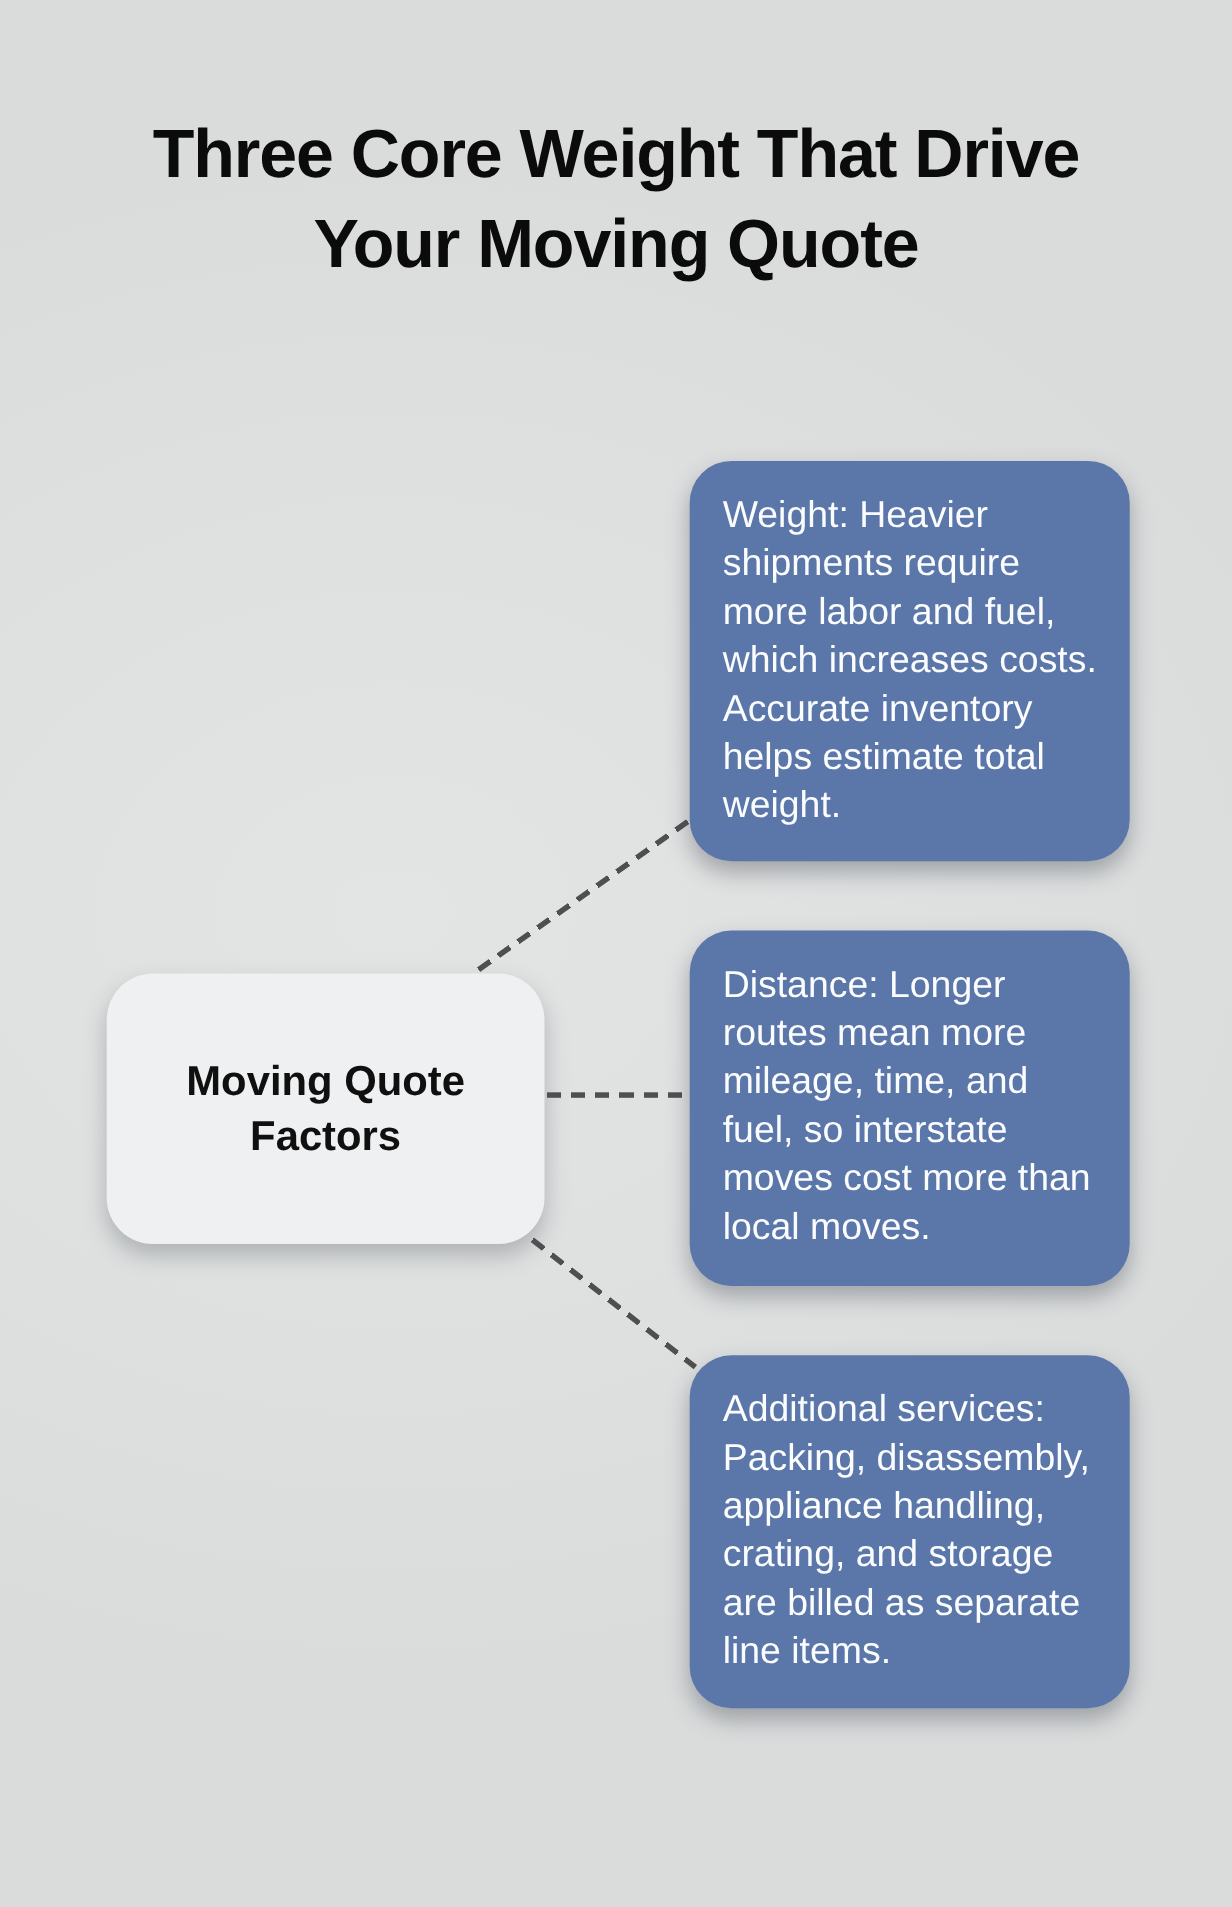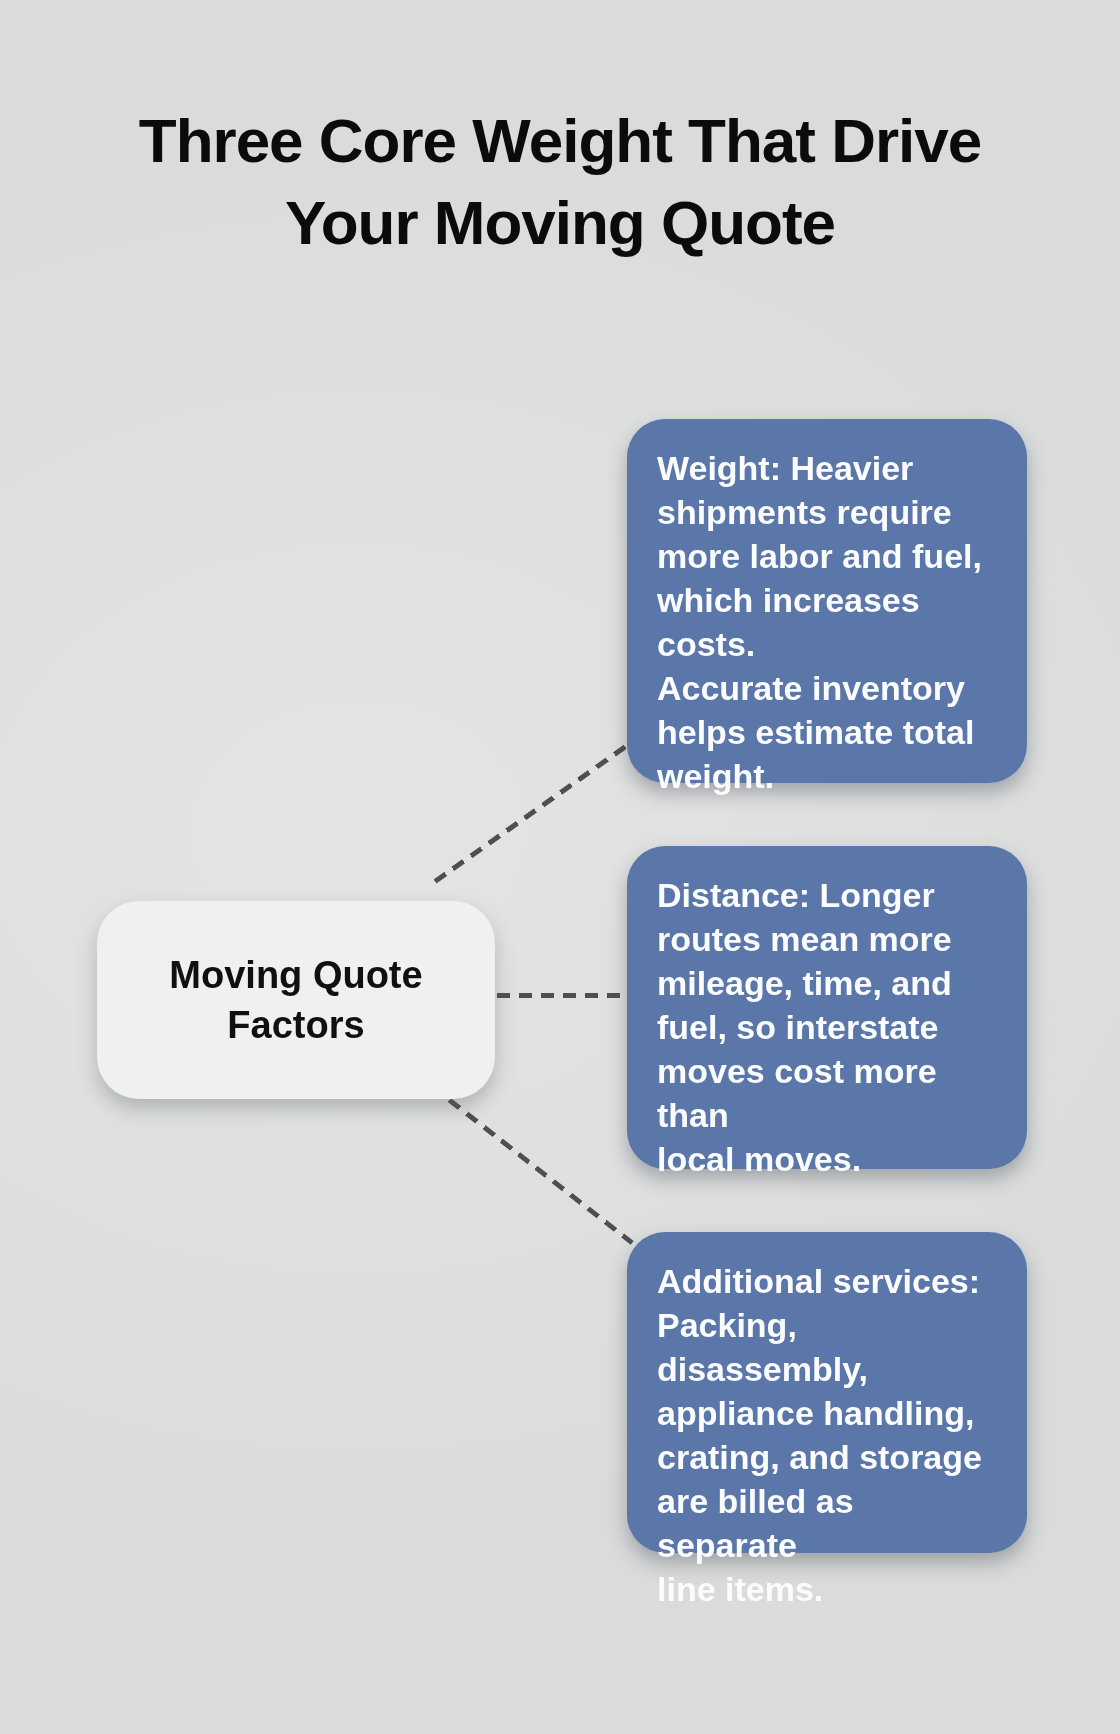--- a/index.html
+++ b/index.html
@@ -27,29 +27,28 @@
     font-weight: 700;
     color: #0b0b0b;
     letter-spacing: -1px;
     white-space: pre-line;
   }
   .center-node {
     position: absolute;
     left: 97px;
     top: 885px;
     width: 398px;
-    height: 198px;
+    height: 246px;
     background: #eff0f2;
     border-radius: 42px;
     box-shadow: 0 10px 20px rgba(90, 95, 100, 0.35);
     display: flex;
     align-items: center;
     justify-content: center;
     text-align: center;
-    margin-top: 16px;
   }
   .center-node .label {
     font-size: 38px;
     line-height: 50px;
     font-weight: 700;
     color: #101010;
     white-space: pre-line;
   }
   .factor-card {
     position: absolute;
@@ -57,21 +56,21 @@
     width: 400px;
     background: #5b76a8;
     border-radius: 38px;
     box-shadow: 0 10px 20px rgba(70, 75, 85, 0.40);
     box-sizing: border-box;
     padding: 27px 28px 0 30px;
   }
   .factor-card .card-text {
     font-size: 34px;
     line-height: 44px;
-    font-weight: 700;
+    font-weight: 400;
     color: #fbfcfe;
     white-space: pre-line;
   }
   .card-weight   { top: 419px; height: 364px; }
   .card-distance { top: 846px; height: 323px; }
   .card-services { top: 1232px; height: 321px; }
 
   .connector {
     position: absolute;
     height: 5px;

